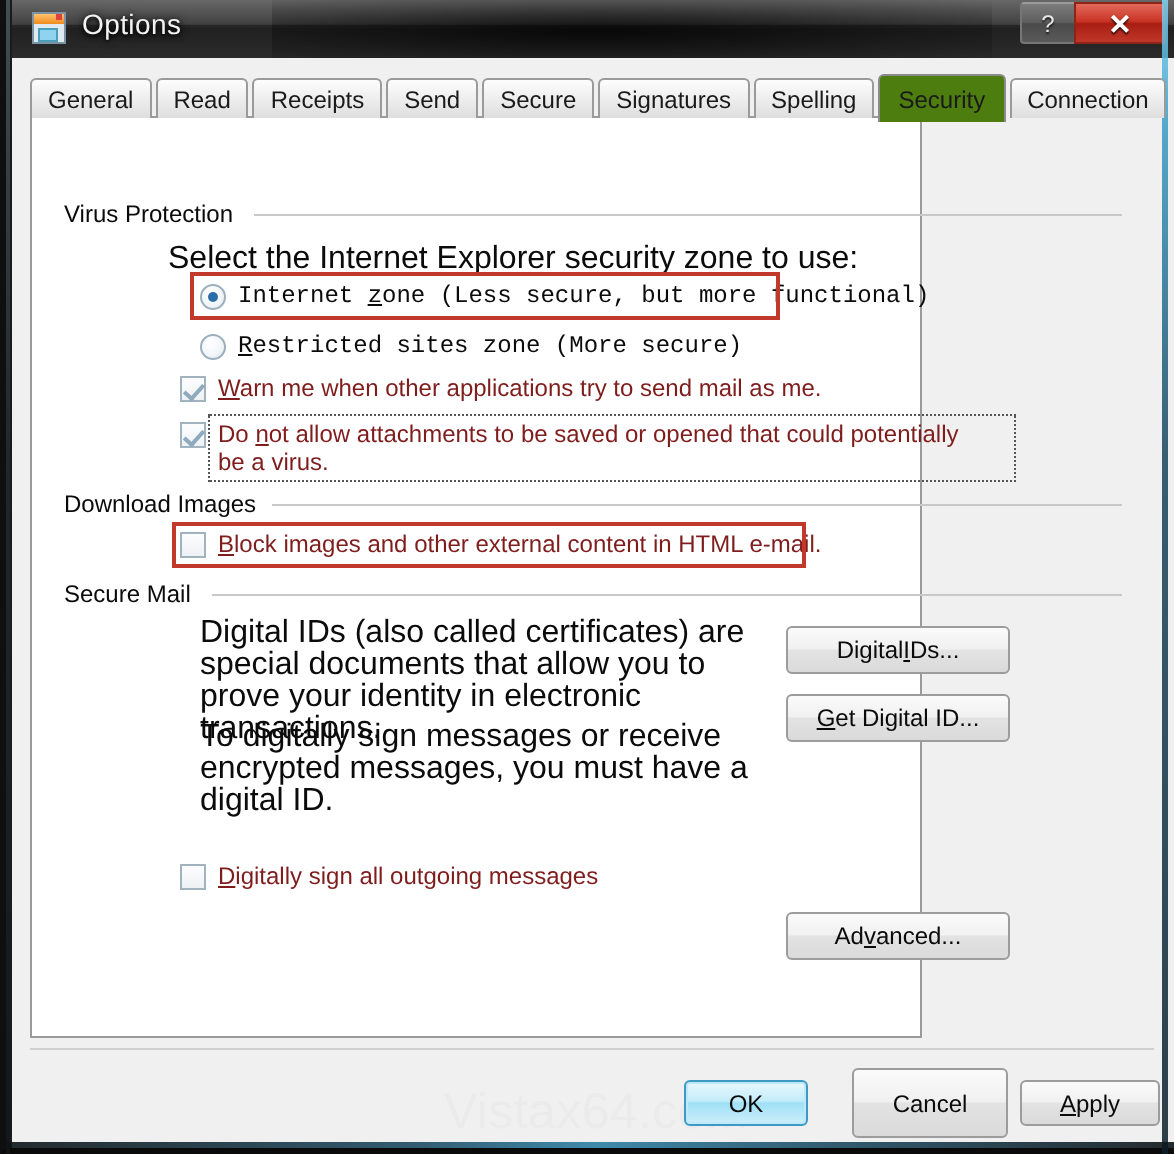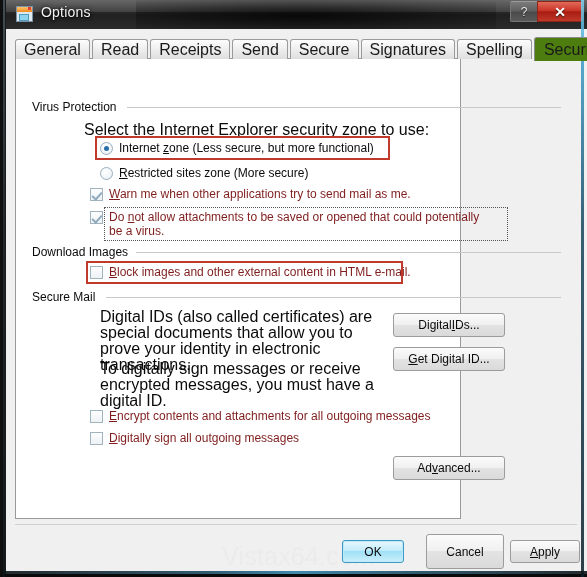--- a/index.html
+++ b/index.html
@@ -167,21 +167,21 @@
     z-index: 3;
   }
   .tab {
     height: 20px;
     padding: 0 8px;
     box-sizing: border-box;
     background: linear-gradient(to bottom, #fdfdfd 0%, #ececec 55%, #dedede 100%);
     border: 1px solid #9a9a9a;
     border-bottom: none;
     border-radius: 3px 3px 0 0;
-    font-size: 16px;
+    font-size: 12px;
     color: #1a1a1a;
     display: flex;
     align-items: center;
     margin-right: 2px;
     line-height: 1;
     padding-top: 1px;
   }
   .tab.active {
     height: 24px;
     background: #4d7c0f;
@@ -222,21 +222,21 @@
   .txt {
     position: absolute;
     font-size: 16px;
     color: #0b0b0b;
     white-space: nowrap;
   }
   .txt.wrap { white-space: normal; }
   u { text-decoration: underline; text-underline-offset: 1px; }
 
   
-  .radio-row { position: absolute; display: flex; align-items: center; }
+  .radio-row { position: absolute; display: flex; align-items: center; font-family: Liberation Mono, monospace; }
   .radio {
     width: 13px; height: 13px;
     border-radius: 50%;
     box-sizing: border-box;
     background: radial-gradient(circle at 40% 35%, #ffffff 0%, #f2f6f9 55%, #dfe6ec 100%);
     border: 1px solid #9bafbd;
     position: relative;
     flex: 0 0 auto;
     margin-top: 1px;
   }
@@ -407,24 +407,20 @@
       <div class="group-label" style="left:16px; top:231px;">Secure Mail</div>
       <div class="group-line" style="left:90px; top:238px; width:455px;"></div>
 
       <div class="txt wrap" style="left:84px; top:250px; width:285px; line-height:16px;">Digital IDs (also called certificates) are special documents that allow you to prove your identity in electronic transactions.</div>
 
       <div class="txt wrap" style="left:84px; top:302px; width:285px; line-height:16px;">To digitally sign messages or receive encrypted messages, you must have a digital ID.</div>
 
       <div class="btn" style="left:377px; top:254px; width:112px; height:24px;">Digital <u>I</u>Ds...</div>
       <div class="btn" style="left:377px; top:288px; width:112px; height:24px;"><u>G</u>et Digital ID...</div>
 
-      <div class="cb-row" style="left:74px; top:350px;">
-        <span class="cb"></span>
-        <span class="lbl"><u>E</u>ncrypt contents and attachments for all outgoing messages</span>
-      </div>
 
       <div class="cb-row" style="left:74px; top:372px;">
         <span class="cb"></span>
         <span class="lbl"><u>D</u>igitally sign all outgoing messages</span>
       </div>
 
       <div class="btn" style="left:377px; top:397px; width:112px; height:24px;">Ad<u>v</u>anced...</div>
 
     </div>
 

